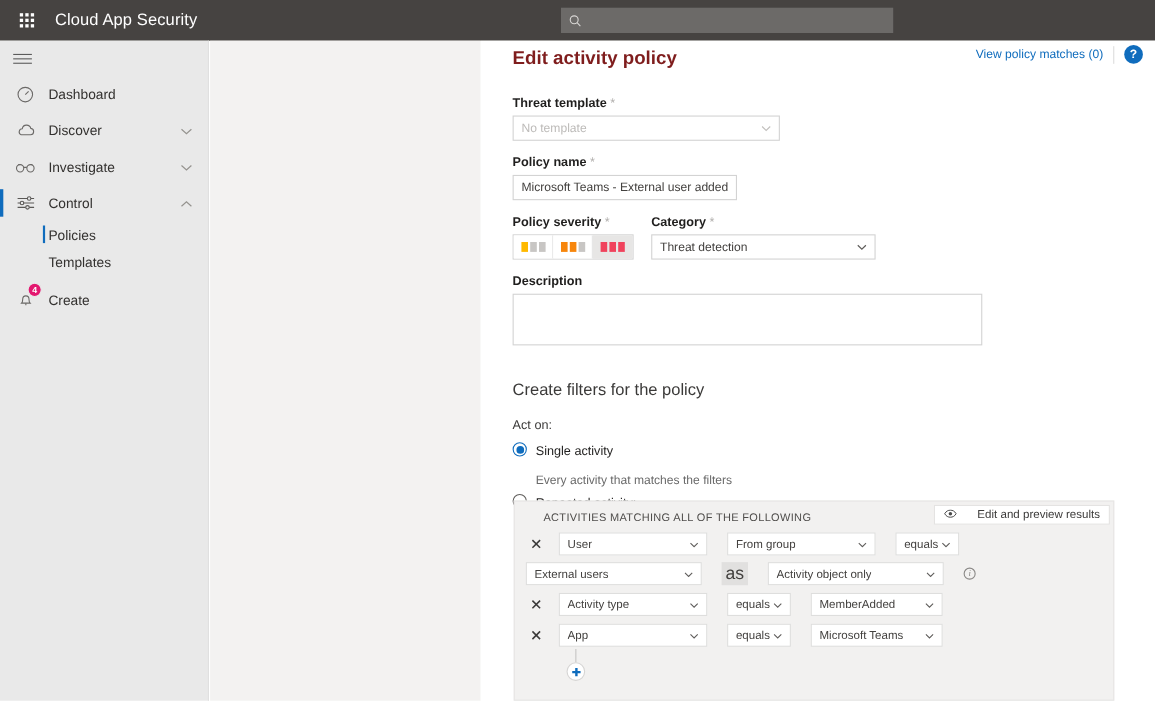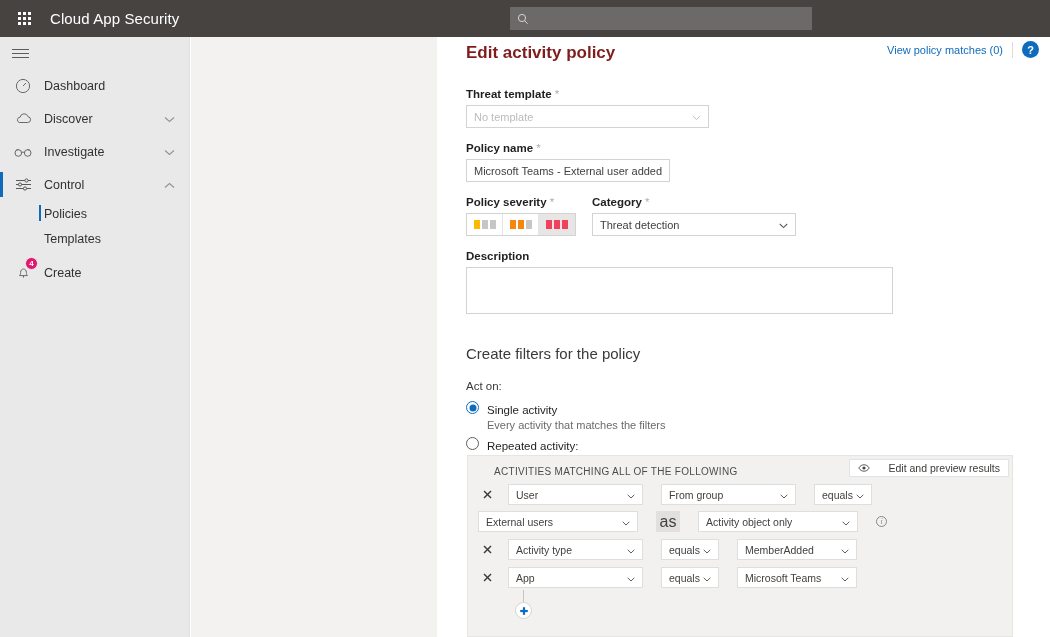--- a/index.html
+++ b/index.html
@@ -207,21 +207,21 @@
     margin-right: 8px; flex: none; margin-top: 1px;
     position: relative;
   }
   .radio.on { border-color: #0f6cbd; border-width: 1px; }
   .radio.on::after {
     content: ""; position: absolute; left: 50%; top: 50%;
     transform: translate(-50%,-50%);
     width: 7px; height: 7px; border-radius: 50%; background: #0f6cbd;
   }
   .radio-main { font-size: 11.5px; color: #201f1e; line-height: 14px; }
-  .radio-sub { font-size: 11px; color: #6a6a6a; margin-top: 1px; }
+  .radio-sub { font-size: 11px; color: #6a6a6a; margin-top: 12px; }
 
   
   #filter-box {
     position: absolute; left: 467px; top: 455px;
     width: 546px; height: 182px;
     background: #f2f1f0;
     border: 1px solid #e6e5e4;
   }
   #fb-title {
     font-size: 10px; color: #4e4c4a;

